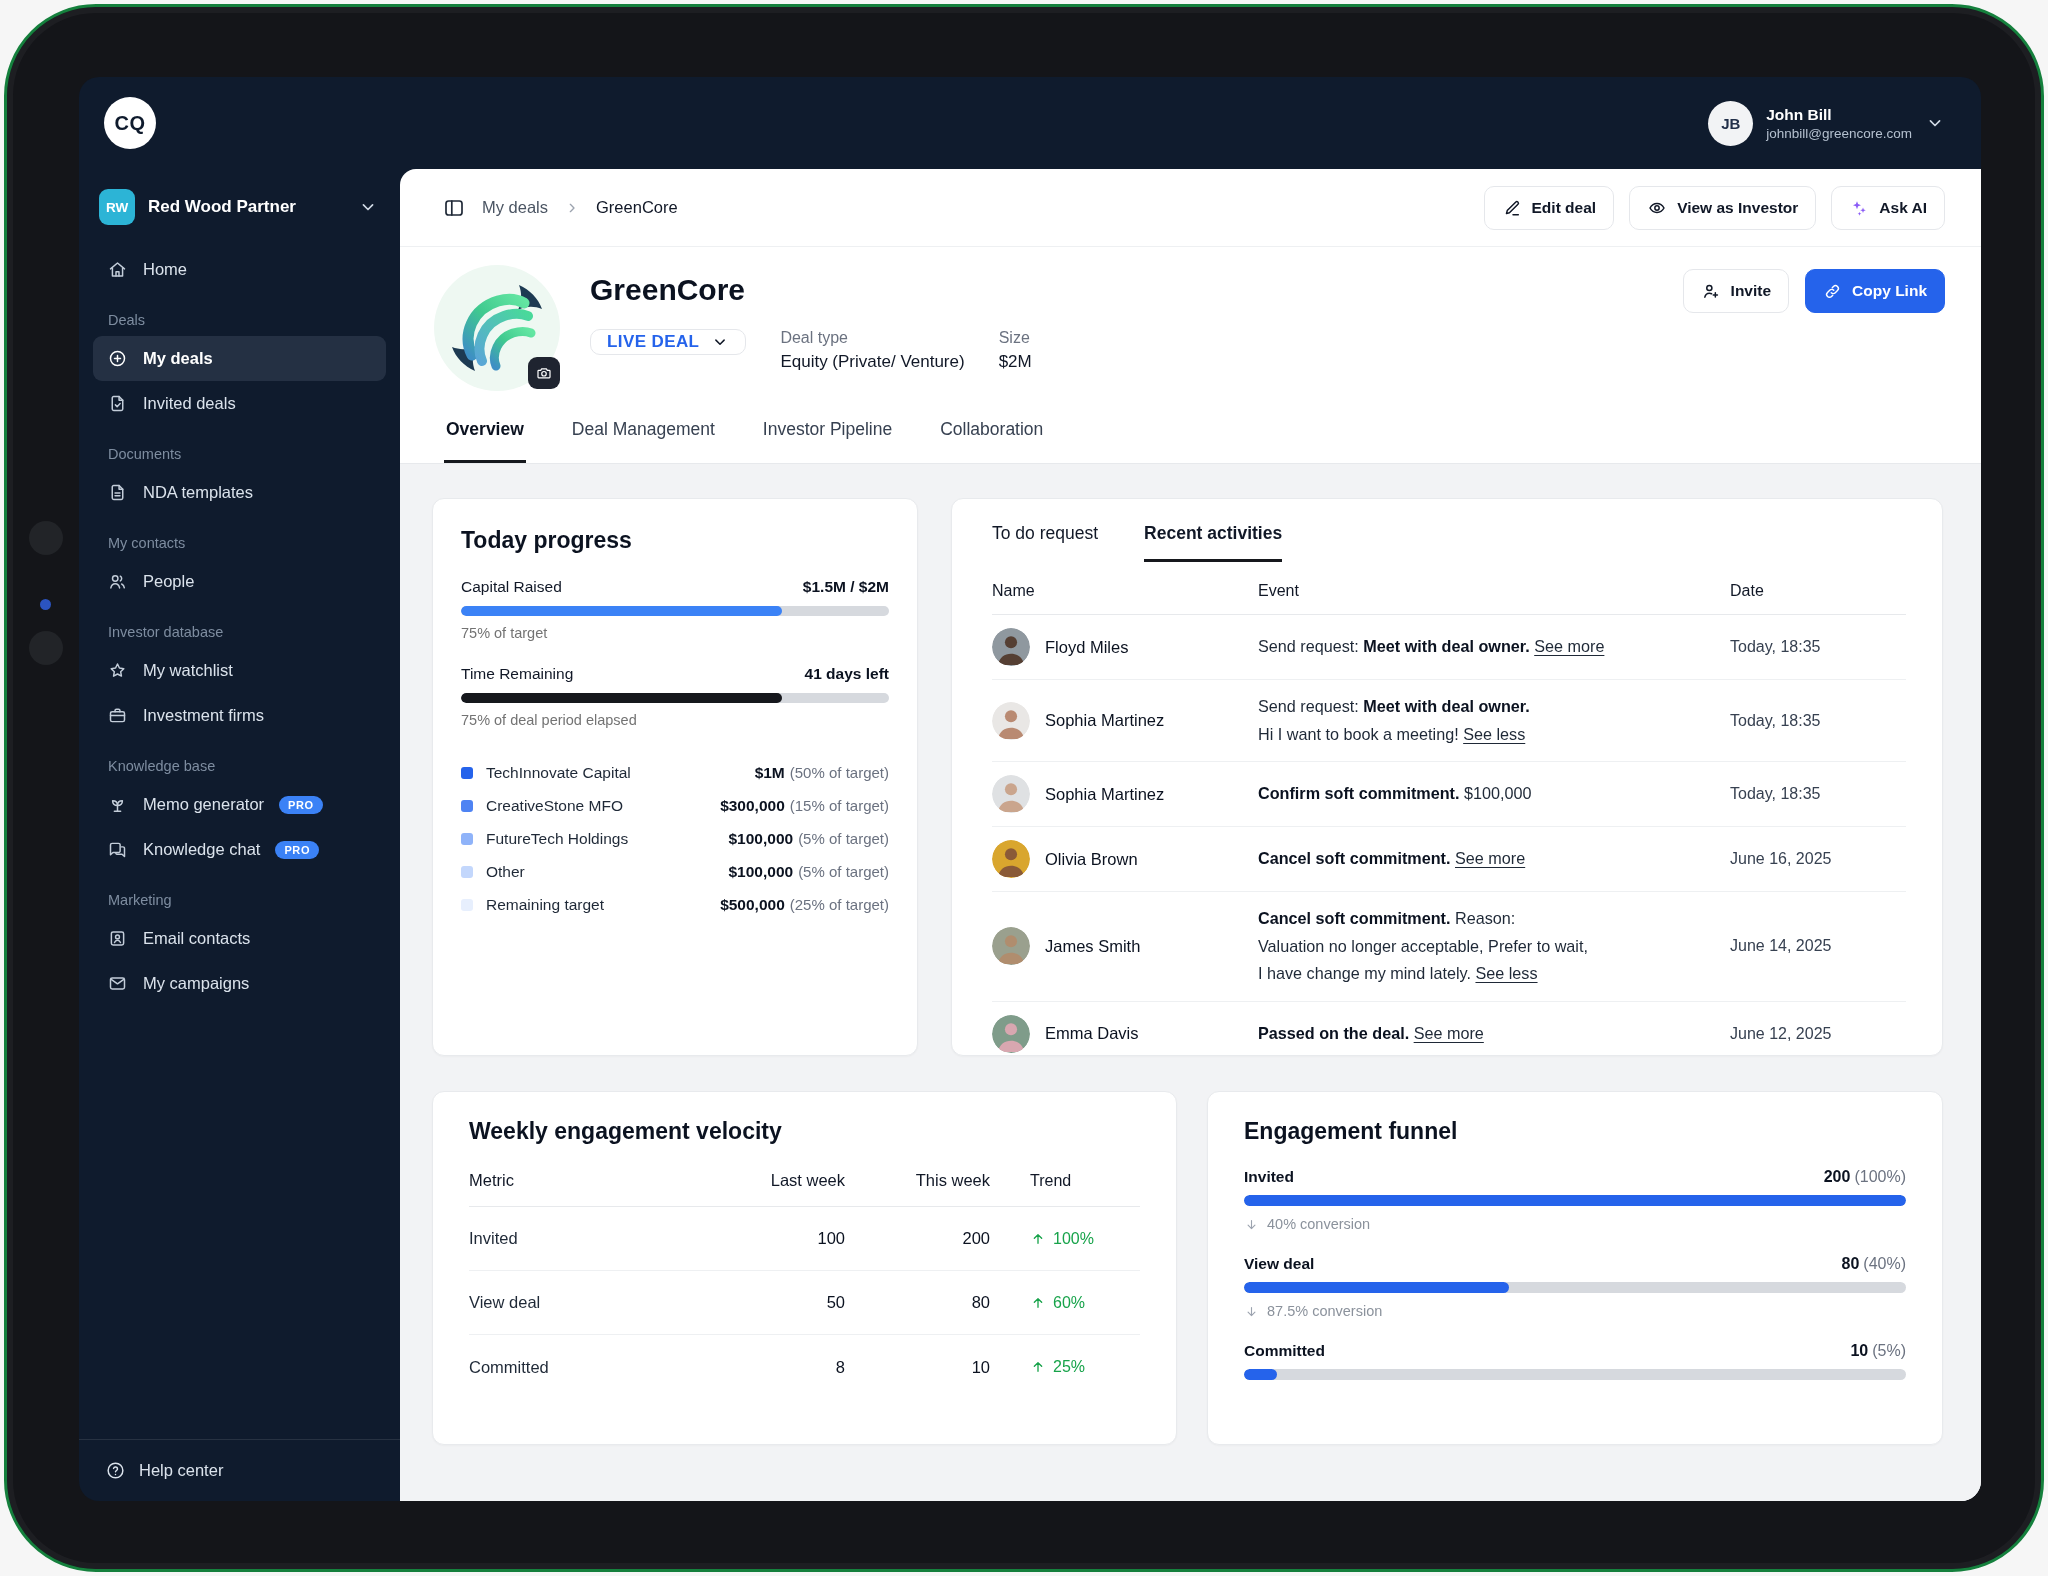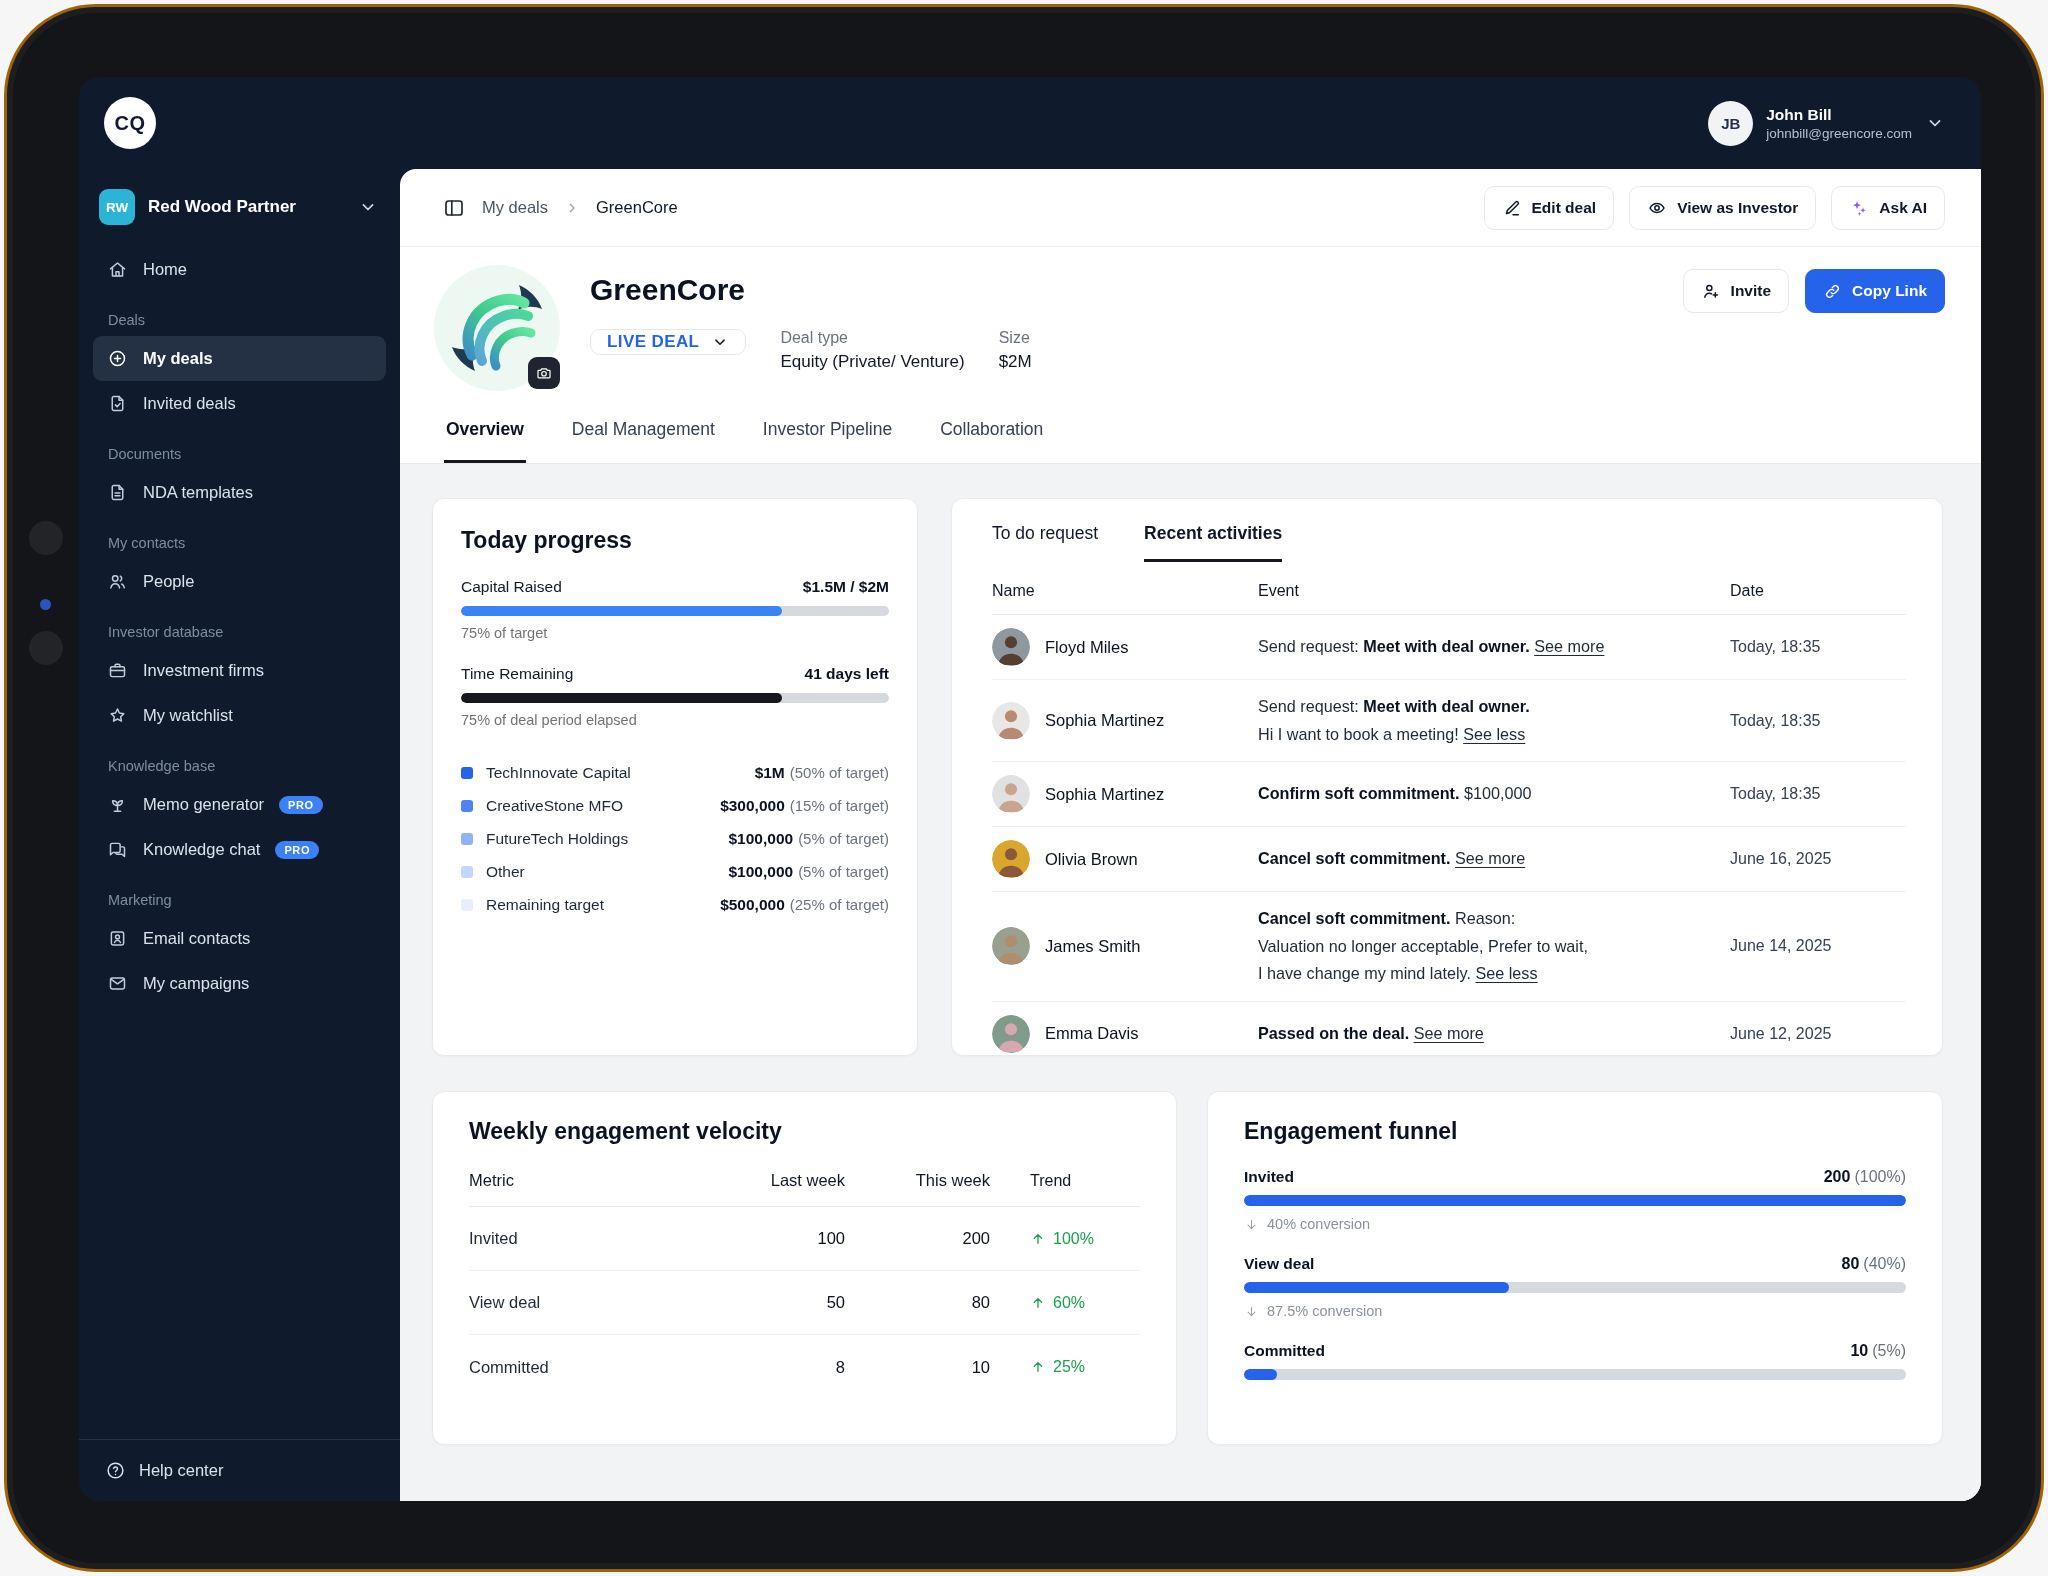--- a/index.html
+++ b/index.html
@@ -1,20 +1,20 @@
 <!DOCTYPE html>
 <html><head>
 <meta charset="utf-8">
 <style>
   * { margin:0; padding:0; box-sizing:border-box; }
   html,body { width:2048px; height:1576px; }
   body { font-family:"Liberation Sans","DejaVu Sans",sans-serif; background:#f6f6f6; position:relative; overflow:hidden; }
 
   
-  .device { position:absolute; inset:4px; background:#141519; border:3px solid #a16207; border-radius:92px; box-shadow:inset 0 0 0 6px #1d1e22; }
+  .device { position:absolute; inset:4px; background:#141519; border:3px solid #15803d; border-radius:92px; box-shadow:inset 0 0 0 6px #1d1e22; }
   .bezel-dot { position:absolute; border-radius:50%; background:#222428; }
   .bezel-dot.d1 { left:22px; top:514px; width:34px; height:34px; }
   .bezel-dot.d2 { left:22px; top:624px; width:34px; height:34px; }
   .bezel-dot.d3 { left:33px; top:592px; width:11px; height:11px; background:#2b54c0; }
 
   .screen { position:absolute; left:72px; top:70px; right:60px; bottom:68px; border-radius:20px; overflow:hidden; background:#0f1b2d;
             display:grid; grid-template-columns:321px 1fr; grid-template-rows:92px 1fr; }
 
   
   .topbar { grid-column:1/3; display:flex; align-items:center; padding:0 36px 0 25px; color:#fff; }
@@ -214,32 +214,32 @@
               <path d="M4.4 19.4c.6-3.2 2.6-4.8 5-4.8s4.4 1.6 5 4.8"></path>
               <path d="M15.2 5.9a3.1 3.1 0 0 1 0 5.4"></path>
               <path d="M16.8 14.8c1.7.7 2.7 2.1 3 4.4"></path>
             </svg>
       <span class="nav-text">People</span>
 
     </div>
           <div class="nav-label">Investor database</div>
           <div class="nav-item">
       <svg class="ic" width="21" height="21" viewBox="0 0 24 24" fill="none" stroke="#c3cdd9" stroke-width="1.7" stroke-linecap="round" stroke-linejoin="round">
+              <path d="m12 4.6 2.2 4.6 5 .7-3.6 3.5.9 5-4.5-2.4-4.5 2.4.9-5-3.6-3.5 5-.7z"></path>
+            </svg>
+      <span class="nav-text">My watchlist</span>
+
+    </div>
+          <div class="nav-item">
+      <svg class="ic" width="21" height="21" viewBox="0 0 24 24" fill="none" stroke="#c3cdd9" stroke-width="1.7" stroke-linecap="round" stroke-linejoin="round">
               <rect x="4" y="7.8" width="16" height="11.2" rx="2"></rect>
               <path d="M9.2 7.8V6.4A1.6 1.6 0 0 1 10.8 4.8h2.4a1.6 1.6 0 0 1 1.6 1.6v1.4"></path>
               <path d="M4 12h16"></path>
             </svg>
       <span class="nav-text">Investment firms</span>
-
-    </div>
-          <div class="nav-item">
-      <svg class="ic" width="21" height="21" viewBox="0 0 24 24" fill="none" stroke="#c3cdd9" stroke-width="1.7" stroke-linecap="round" stroke-linejoin="round">
-              <path d="m12 4.6 2.2 4.6 5 .7-3.6 3.5.9 5-4.5-2.4-4.5 2.4.9-5-3.6-3.5 5-.7z"></path>
-            </svg>
-      <span class="nav-text">My watchlist</span>
 
     </div>
           <div class="nav-label">Knowledge base</div>
           <div class="nav-item">
       <svg class="ic" width="21" height="21" viewBox="0 0 24 24" fill="none" stroke="#c3cdd9" stroke-width="1.7" stroke-linecap="round" stroke-linejoin="round">
               <path d="M12 19.8v-6.6"></path>
               <path d="M12 13.2c0-3.2 2.2-5.4 5.6-5.4 0 3.2-2.2 5.4-5.6 5.4z"></path>
               <path d="M12 13.2c0-3.2-2.2-5.4-5.6-5.4 0 3.2 2.2 5.4 5.6 5.4z"></path>
               <path d="M8.4 19.8h7.2"></path>
             </svg>

